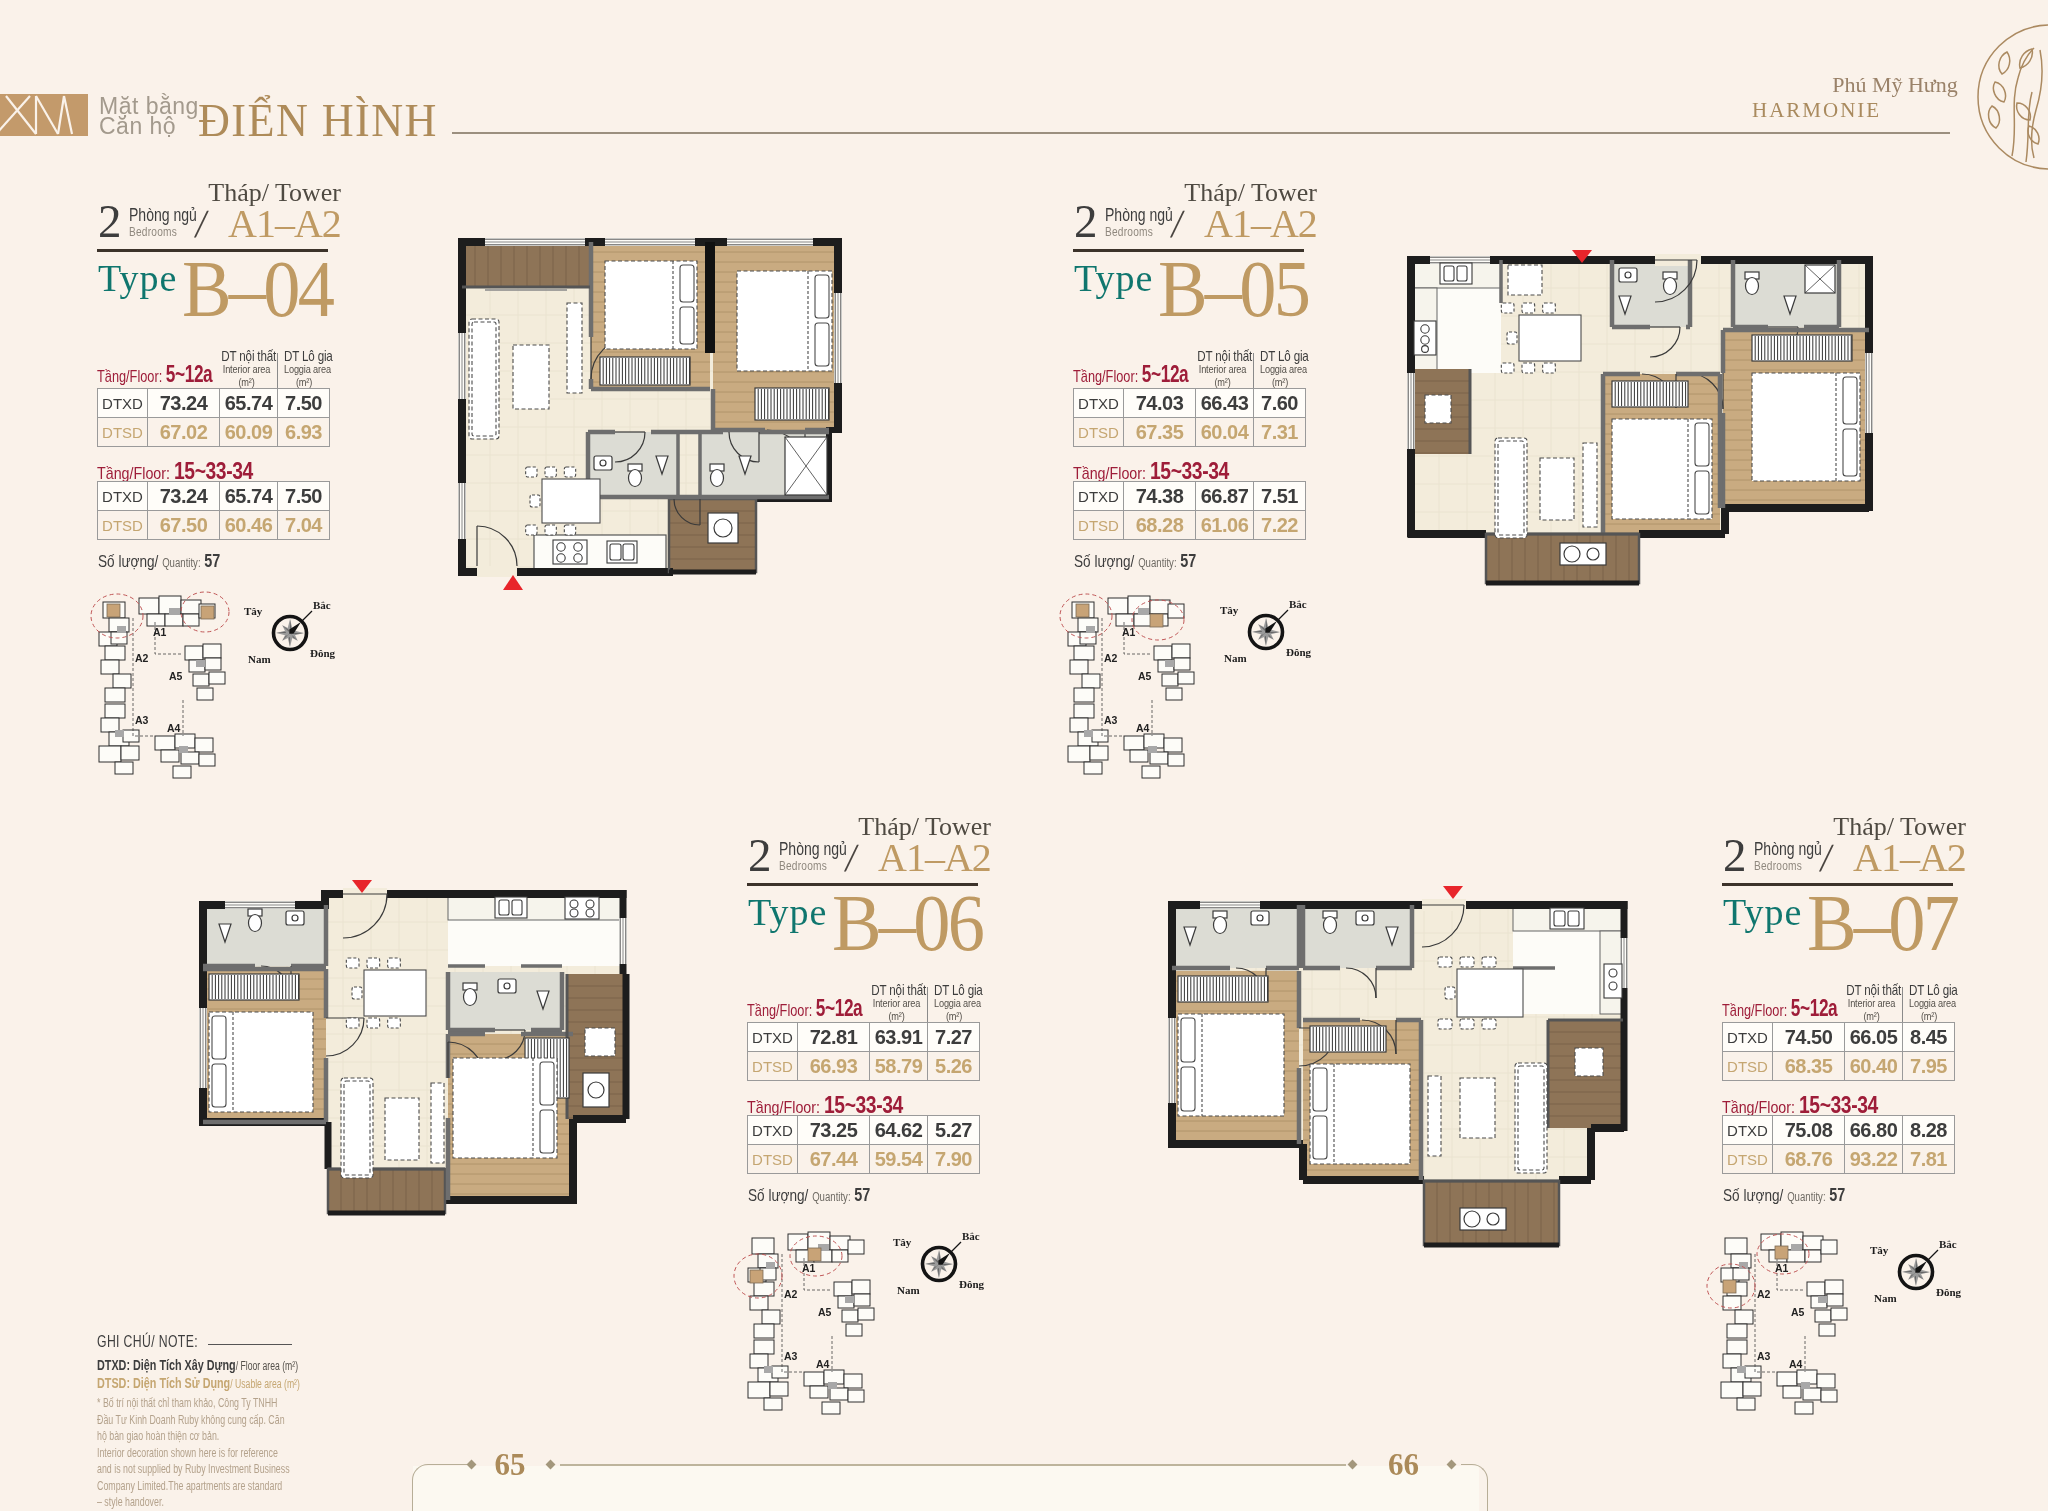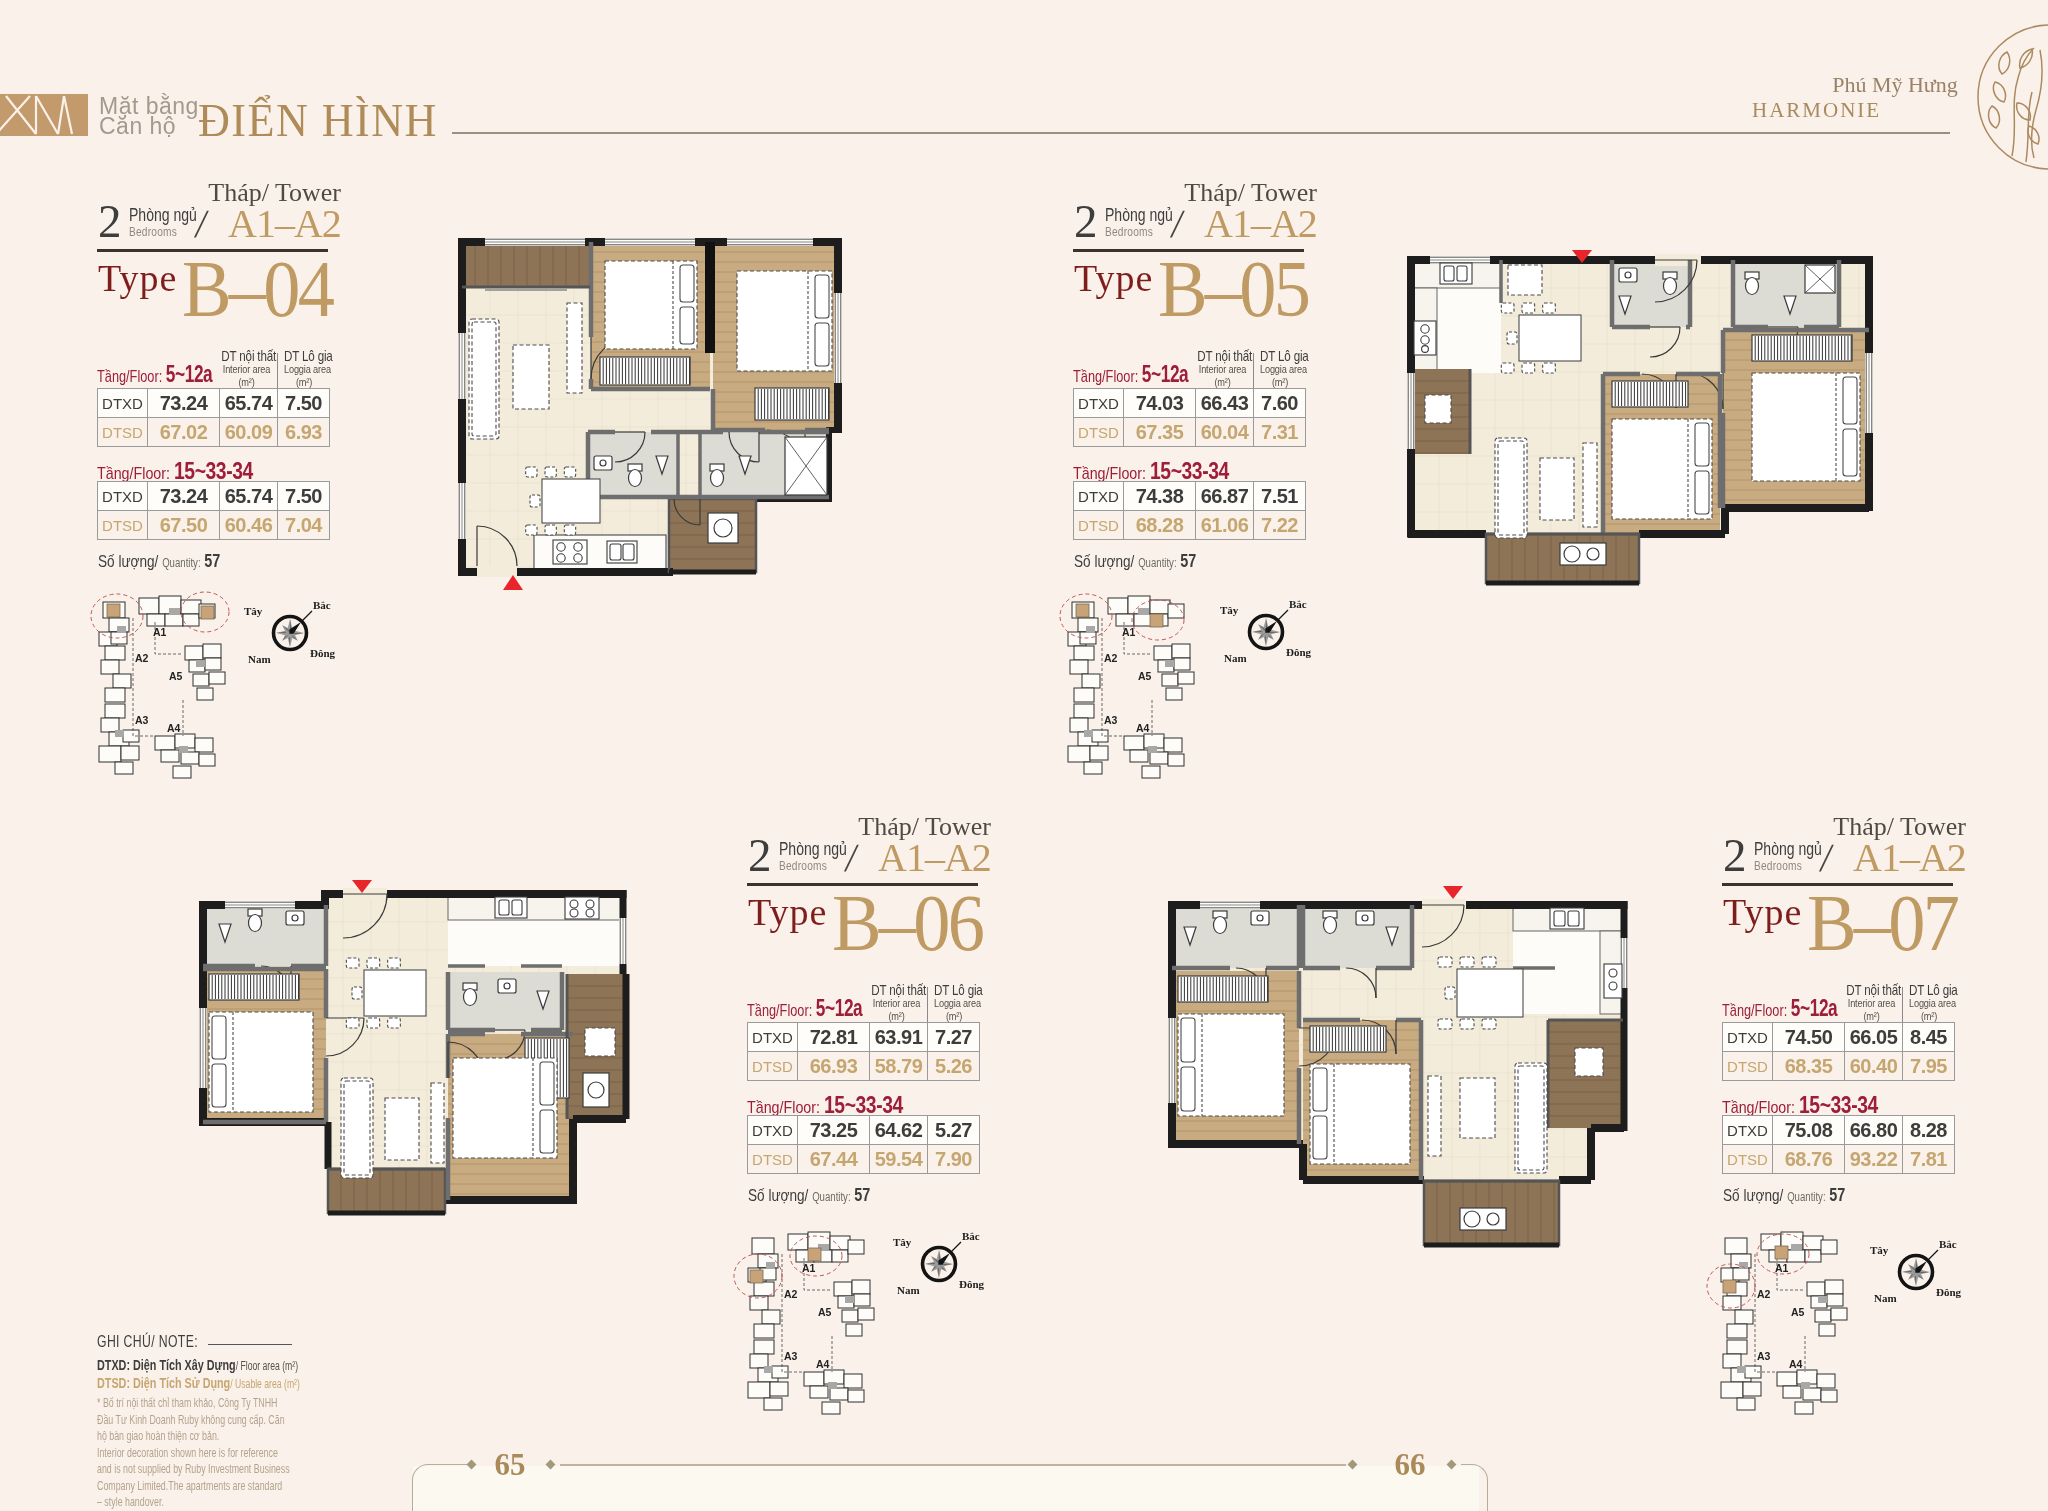--- a/index.html
+++ b/index.html
@@ -6,21 +6,21 @@
 #page{position:relative;width:2048px;height:1511px;background:#faf2ea;font-family:"Liberation Sans",sans-serif;overflow:hidden}
 .abs{position:absolute}
 .ib{position:absolute;width:245px;height:400px}
 .ib .n2{position:absolute;left:1px;top:15px;font-family:"Liberation Serif",serif;font-size:47px;line-height:1;color:#3d3d3d}
 .ib .pn{position:absolute;left:32px;top:24px;font-size:18px;line-height:16px;color:#3d3d3d;white-space:nowrap;transform:scaleX(.78);transform-origin:0 0}
 .ib .pn small{display:block;font-size:13px;color:#8f887e;margin-top:1px;letter-spacing:.3px}
 .ib .sl{position:absolute;left:99px;top:17px;font-family:"Liberation Serif",serif;font-size:40px;font-weight:400;color:#4a4540;transform:skewX(-8deg)}
 .ib .th{position:absolute;left:110px;top:-5px;width:134px;text-align:right;font-family:"Liberation Serif",serif;font-size:26px;color:#4f4a42;white-space:nowrap}
 .ib .aa{position:absolute;left:131px;top:17px;width:104px;text-align:center;font-family:"Liberation Serif",serif;font-size:40px;color:#bf9a63;white-space:nowrap;letter-spacing:-1px}
 .ib .rl{position:absolute;left:0;top:66px;width:231px;height:3px;background:#3c332a}
-.ib .ty{position:absolute;left:1px;top:73px;font-family:"Liberation Serif",serif;font-size:38px;color:#7f1d1d;letter-spacing:1px}
+.ib .ty{position:absolute;left:1px;top:73px;font-family:"Liberation Serif",serif;font-size:38px;color:#0f766e;letter-spacing:1px}
 .ib .bn{position:absolute;left:85px;top:66px;font-family:"Liberation Serif",serif;font-size:80px;line-height:1;color:#bf9a63;letter-spacing:-3px;white-space:nowrap;transform:scaleX(.93);transform-origin:0 0}
 .ib .tf{position:absolute;left:0;font-size:17px;color:#9e1d39;white-space:nowrap;transform-origin:0 50%}
 .ib .tf b{font-size:23px;letter-spacing:-.5px}
 .ib .h3{position:absolute;top:167px;left:118px;width:63px;text-align:center;font-size:14.5px;line-height:13px;color:#3d3d3d;white-space:nowrap;letter-spacing:-.2px;transform:scaleX(.8)}
 .ib .h4{position:absolute;top:167px;left:182px;width:50px;text-align:center;font-size:14.5px;line-height:13px;color:#3d3d3d;white-space:nowrap;letter-spacing:-.2px;transform:scaleX(.8)}
 .ib .h3 small,.ib .h4 small{display:block;font-size:11.5px;color:#55514b;font-weight:normal;letter-spacing:-.2px}
 .ib .vd{position:absolute;top:170px;left:180px;width:1px;height:36px;background:#8a8a8a}
 .ib table{position:absolute;left:0;border-collapse:collapse;table-layout:fixed;width:232px}
 .ib td{border:1px solid #9a9a9a;text-align:center;padding:0;font-size:15px;color:#3d3d3d;height:28px;font-stretch:condensed}
 .ib tr.xd td{background:#fffdf9}
@@ -2214,18 +2214,18 @@
 <div class="abs" style="left:468px;top:1461px;width:7px;height:7px;background:#a3977c;transform:rotate(45deg)"></div>
 
 <div class="abs" style="left:488px;top:1447px;width:44px;text-align:center;font-family:'Liberation Serif',serif;font-size:31px;font-weight:bold;color:#ab8a59">65</div>
 
 <div class="abs" style="left:547px;top:1461px;width:7px;height:7px;background:#a3977c;transform:rotate(45deg)"></div>
 
 <div class="abs" style="left:560px;top:1464px;width:786px;height:1.5px;background:#bdb49c"></div>
 
 <div class="abs" style="left:1349px;top:1461px;width:7px;height:7px;background:#a3977c;transform:rotate(45deg)"></div>
 
-<div class="abs" style="left:1388px;top:1447px;width:44px;text-align:center;font-family:'Liberation Serif',serif;font-size:31px;font-weight:bold;color:#ab8a59">66</div>
+<div class="abs" style="left:1388px;top:1447px;width:44px;text-align:left;font-family:'Liberation Serif',serif;font-size:31px;font-weight:bold;color:#ab8a59">66</div>
 
 <div class="abs" style="left:1448px;top:1461px;width:7px;height:7px;background:#a3977c;transform:rotate(45deg)"></div>
 
 <div class="abs" style="left:1461px;top:1464px;width:26px;height:47px;border-right:1.5px solid #b7ae97;border-top:1.5px solid #b7ae97;border-top-right-radius:16px"></div>
 </div>
 
 </body></html>

